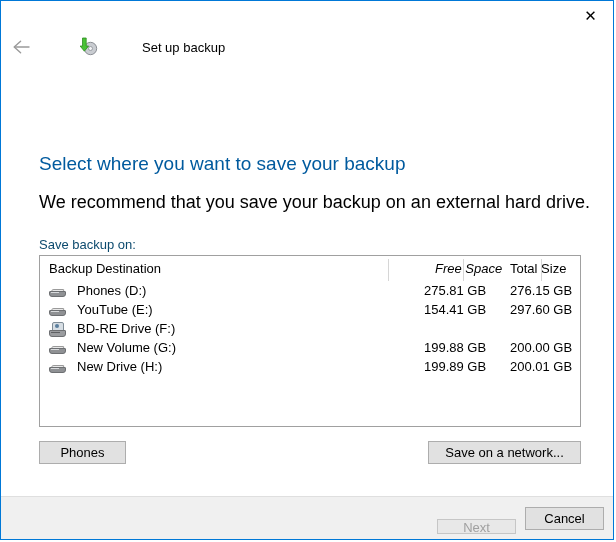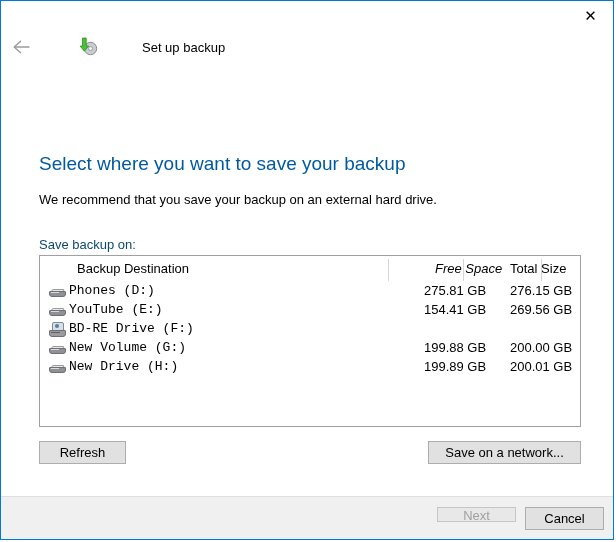--- a/index.html
+++ b/index.html
@@ -97,21 +97,21 @@
     left: 38px;
     top: 84px;
     font-size: 19px;
     color: #005a9e;
     white-space: nowrap;
   }
   .page-subtext {
     position: absolute;
     left: 38px;
     top: 123px;
-    font-size: 13px;
+    font-size: 18px;
     color: #000000;
     white-space: nowrap;
     text-align: right;
   }
   .field-label {
     position: absolute;
     left: 38px;
     top: 168px;
     font-size: 13px;
     color: #0c4a6e;
@@ -140,21 +140,21 @@
     position: relative;
     height: 26px;
   }
   .th {
     position: absolute;
     top: 5px;
     font-size: 13px;
     color: #000000;
     white-space: nowrap;
   }
-  .th-dest { left: 9px; margin-left: 28px; }
+  .th-dest { left: 9px; }
   .th-free { left: 395px; font-style: italic; }
   .th-total { left: 470px; }
 
   .rows {
     position: relative;
   }
   .row {
     position: relative;
     height: 19px;
     cursor: default;
@@ -162,21 +162,21 @@
   .cell-name {
     position: absolute;
     left: 9px;
     top: 1px;
     font-size: 13px;
     color: #000;
     white-space: nowrap;
     display: flex;
     align-items: center;
   }
-  .cell-name .lbl { margin-left: 4px; font-family: Liberation Mono, monospace; }
+  .cell-name .lbl { margin-left: 12px; }
   .cell-free {
     position: absolute;
     left: 384px;
     width: 62px;
     top: 1px;
     font-size: 13px;
     color: #000000;
     text-align: right;
     white-space: nowrap;
   }
@@ -309,21 +309,21 @@
   .footer {
     flex: 0 0 auto;
     height: 42px;
     background: #f0f0f0;
     border-top: 1px solid #dfdfdf;
     position: relative;
   }
   .btn-next {
     position: absolute;
     right: 97px;
-    top: 10px;
+    top: 22px;
     width: 79px;
     height: 15px;
   }
   .btn-cancel {
     position: absolute;
     right: 9px;
     top: 10px;
     width: 79px;
     height: 23px;
   }
@@ -394,21 +394,21 @@
         <div class="row">
           <div class="cell-name">
             <span class="icon-hdd">
               <span class="top"></span>
                 <span class="base"></span>
                 <span class="shine"></span>
             </span>
             <span class="lbl">YouTube (E:)</span>
           </div>
           <div class="cell-free">154.41 GB</div>
-          <div class="cell-total">269.56 GB</div>
+          <div class="cell-total">297.60 GB</div>
         </div>
 
         <div class="row">
           <div class="cell-name">
             <span class="icon-optical">
               <span class="disc"></span>
                 <span class="discmark"></span>
                 <span class="base"></span>
                 <span class="slot"></span>
             </span>
@@ -440,21 +440,21 @@
             </span>
             <span class="lbl">New Drive (H:)</span>
           </div>
           <div class="cell-free">199.89 GB</div>
           <div class="cell-total">200.01 GB</div>
         </div>
 
       </div>
     </div>
 
-    <button class="btn btn-refresh">Refresh</button>
+    <button class="btn btn-refresh">Phones</button>
     <button class="btn btn-network">Save on a network...</button>
 
   </div>
 
   <div class="footer">
     <button class="btn btn-next" disabled="">Next</button>
     <button class="btn btn-cancel">Cancel</button>
   </div>
 
 </div>

